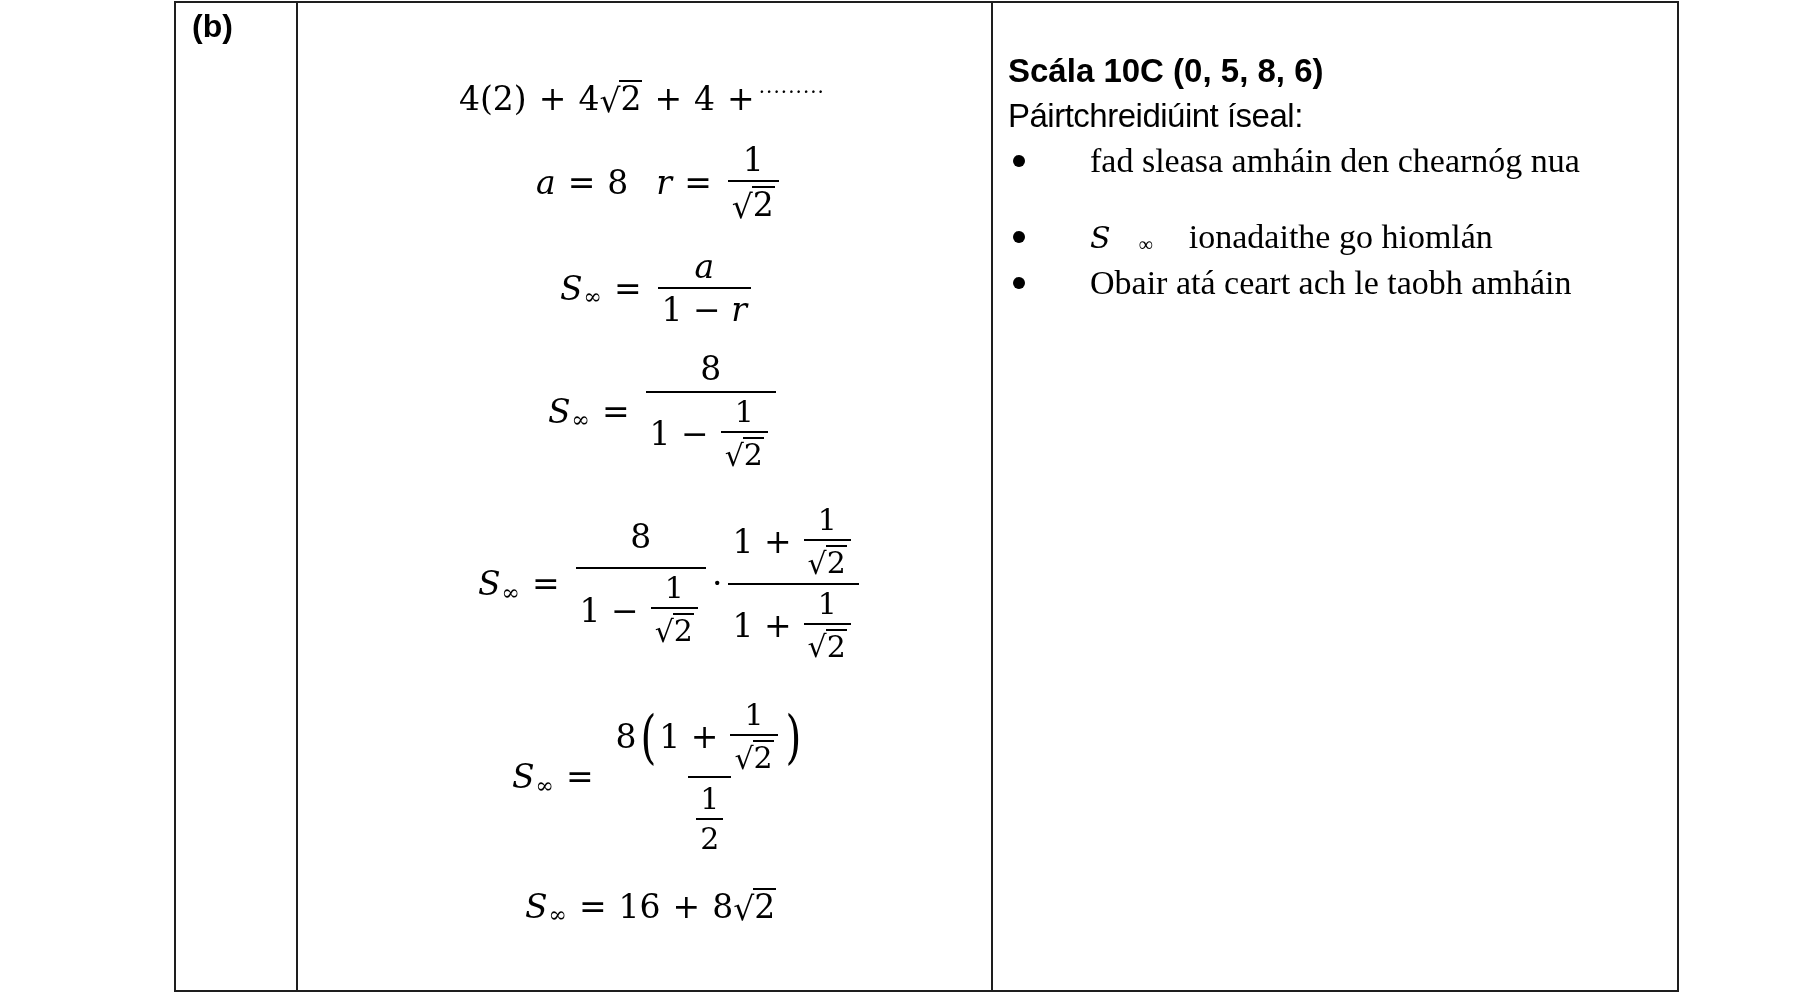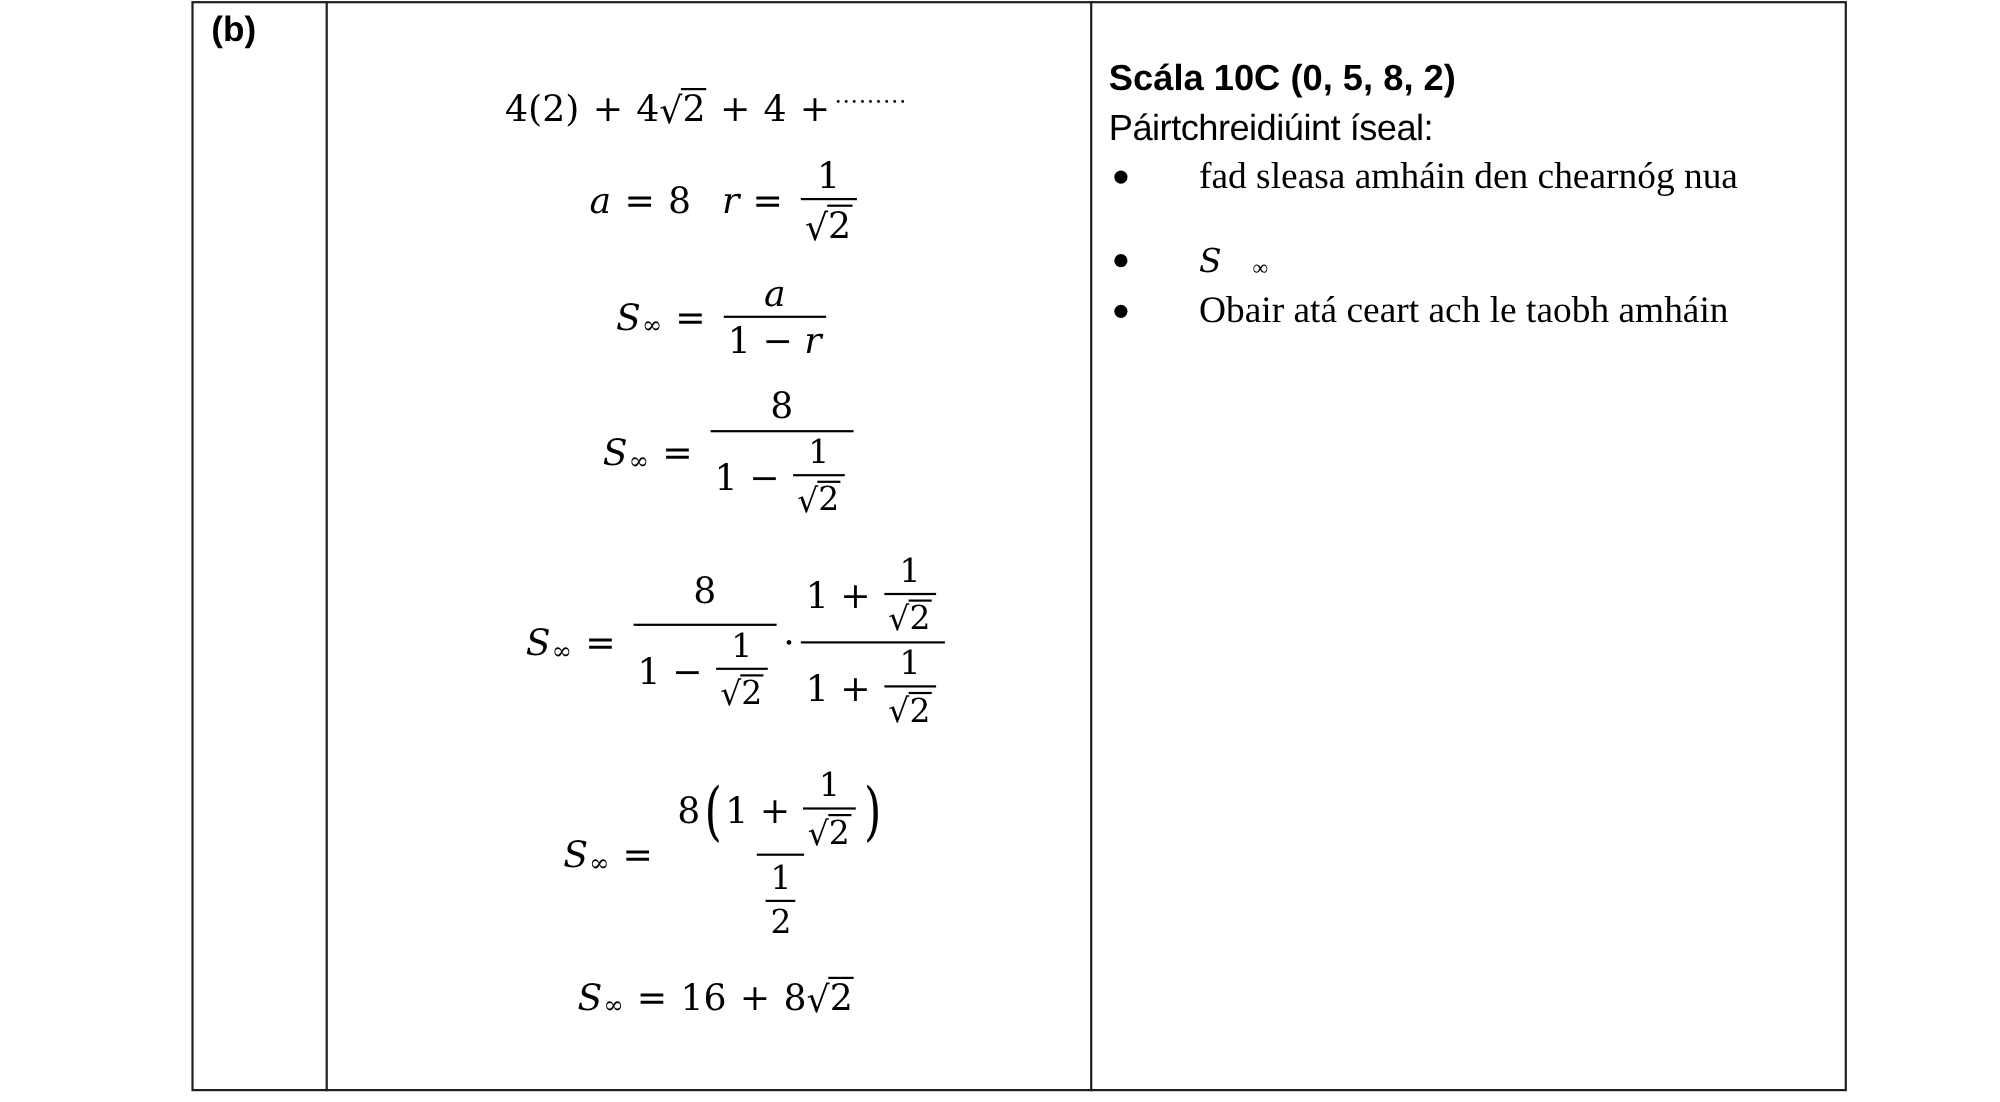--- a/index.html
+++ b/index.html
@@ -173,29 +173,30 @@
   <span>16</span>
   <span class="op">+</span>
   <span>8</span>
   <span class="sqrt">
       <span class="sym">√</span>
       <span class="rad">2</span>
     </span>
 </div>
 
 <div class="right-col">
-  <div class="heading">Scála 10C (0, 5, 8, 2)</div>
+  <div class="heading">Scála 10C (0, 5, 8, 6)</div>
   <div class="subhead">Páirtchreidiúint íseal:</div>
   <div class="bullet">
     <span class="dot"></span>
     <span>fad sleasa amháin den chearnóg nua</span>
   </div>
   <div class="spacer"></div>
   <div class="bullet">
     <span class="dot"></span>
     <span class="inl-s">S</span>
       <span class="inl-sub">∞</span>
+    <span>ionadaithe go hiomlán</span>
   </div>
   <div class="bullet">
     <span class="dot"></span>
     <span>Obair atá ceart ach le taobh amháin</span>
   </div>
 </div>
 
 </body></html>

